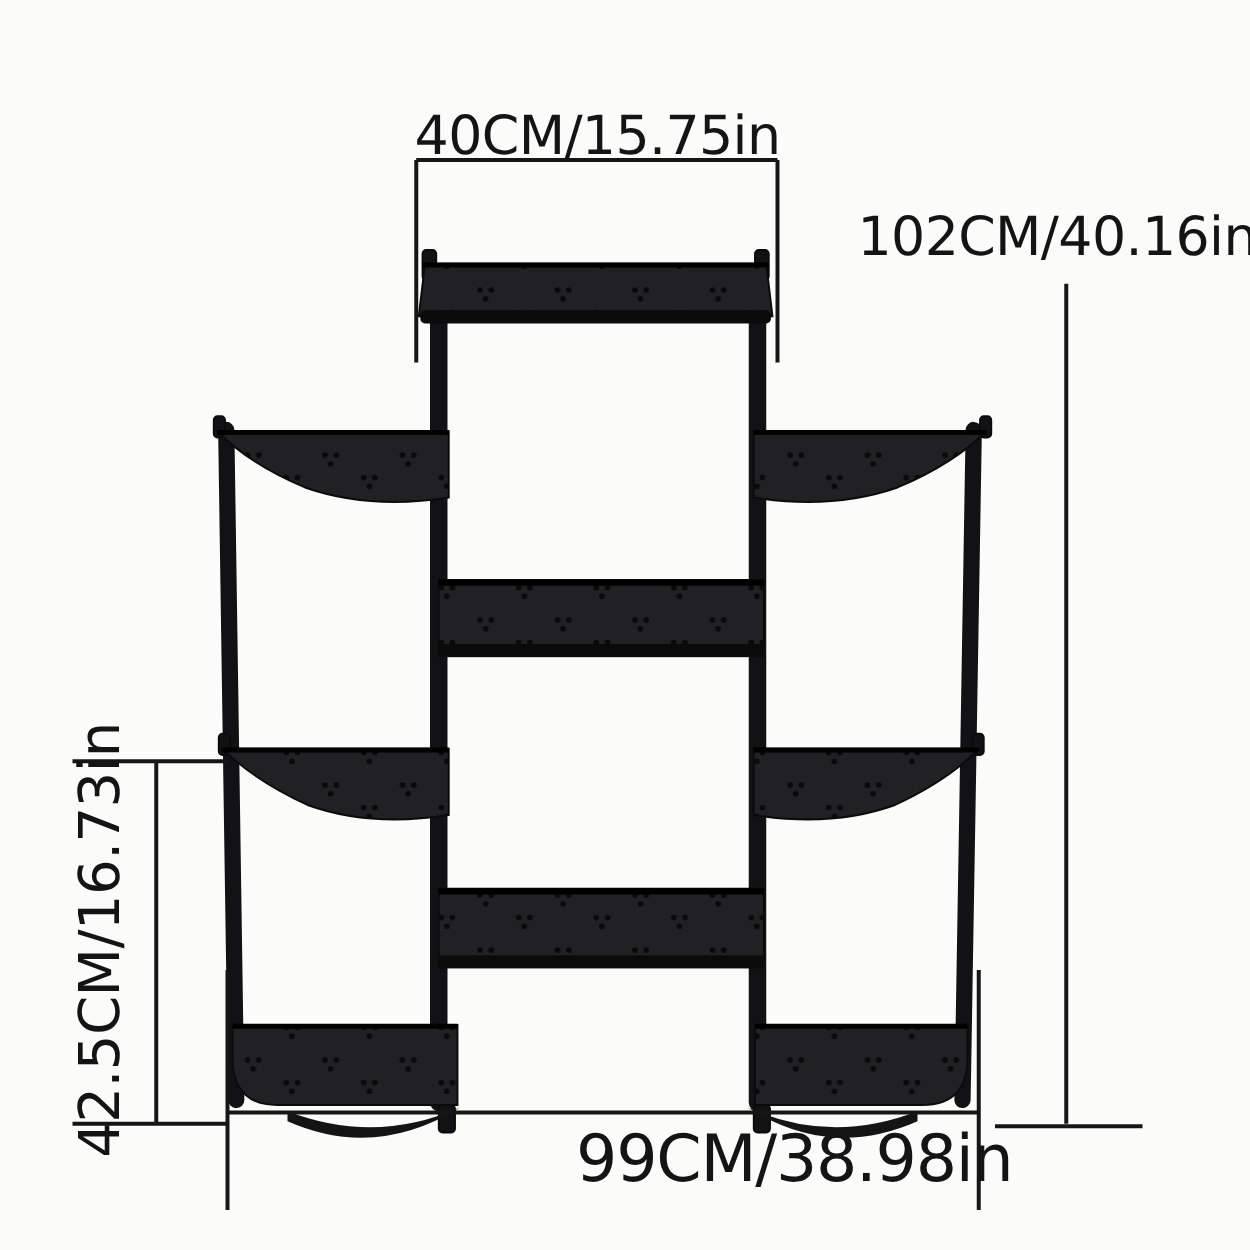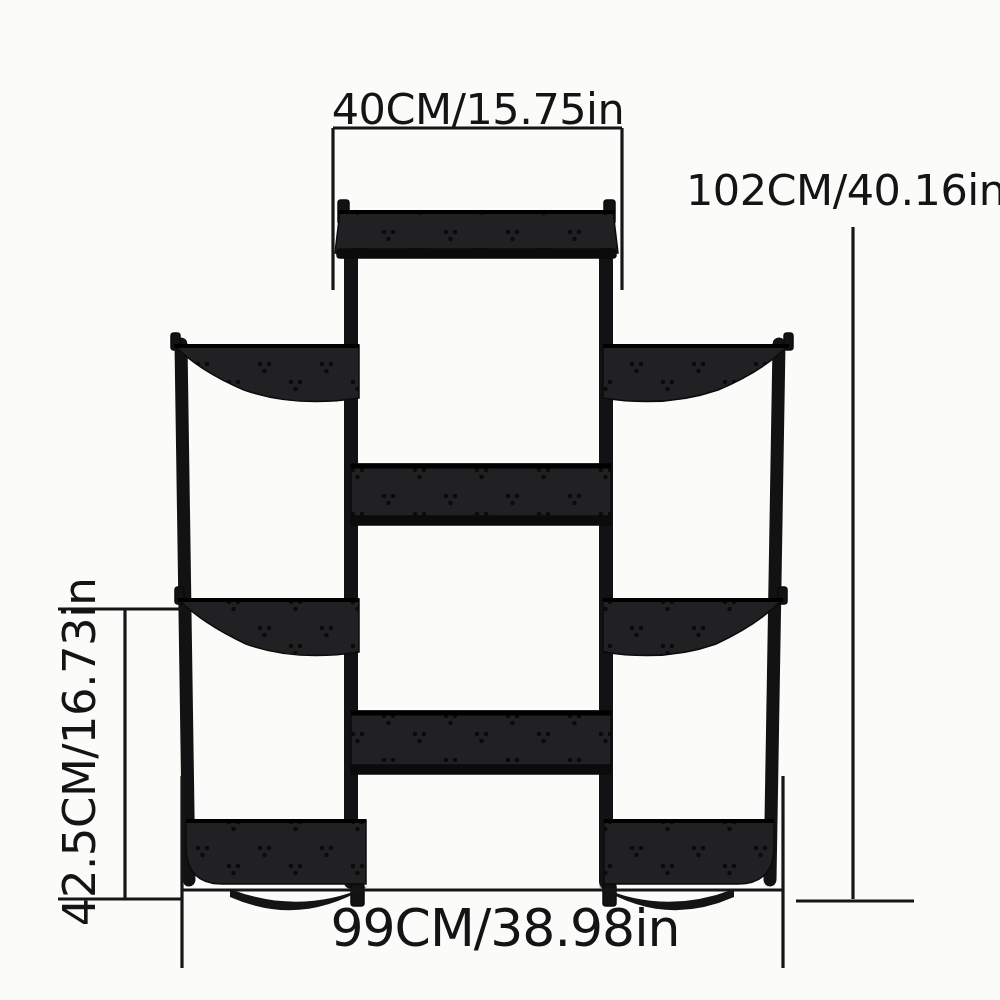--- a/index.html
+++ b/index.html
@@ -11,21 +11,21 @@
   }
   #stand-svg{position:absolute;left:0;top:0;}
   .lbl{position:absolute;letter-spacing:-0.5px;line-height:1.1;white-space:nowrap;}
   .lbl-top{left:330px;top:86px;width:296px;text-align:center;font-size:43px;}
   .lbl-right{left:686px;top:167px;font-size:43px;}
   .lbl-left{
     left:-120px;top:727px;width:400px;height:50px;
     text-align:center;line-height:50px;font-size:45px;
     transform:rotate(-90deg);transform-origin:center center;
   }
-  .lbl-bottom{left:200px;top:900px;width:610px;text-align:center;font-size:52px;letter-spacing:-1px;}
+  .lbl-bottom{left:200px;top:900px;width:610px;text-align:right;font-size:52px;letter-spacing:-1px;}
 </style>
 </head>
 <body>
 
 <div id="canvas">
 
   <svg id="stand-svg" width="1000" height="1000" viewBox="0 0 1000 1000">
     <defs>
       <pattern id="dots" width="62" height="44" patternUnits="userSpaceOnUse">
         <rect x="0" y="0" width="62" height="44" fill="#212124"></rect>

